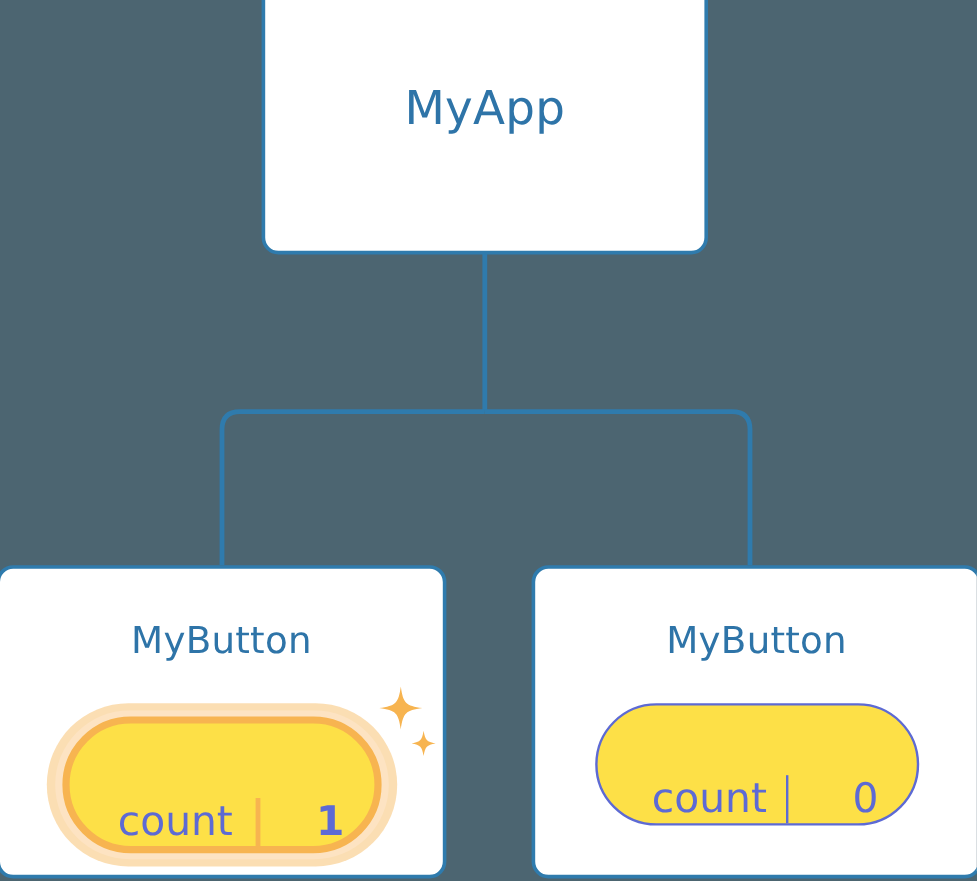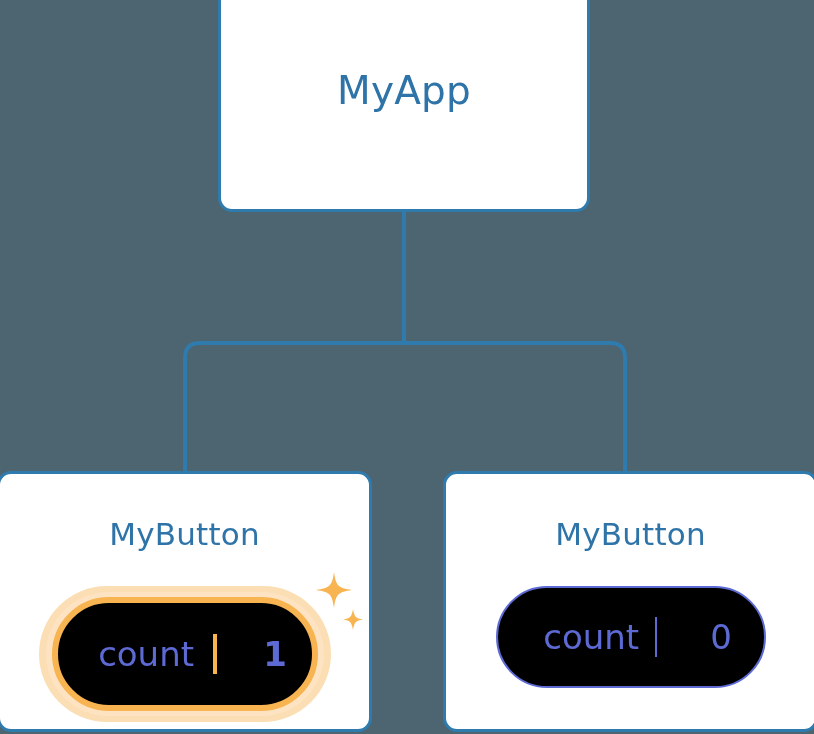--- a/index.html
+++ b/index.html
@@ -79,24 +79,24 @@
     position: absolute;
     left: 0;
     right: 0;
     top: 112px;
     display: flex;
     justify-content: center;
   }
   .pill {
     position: relative;
     display: flex;
-    align-items: center;
+    align-items: flex-end;
     box-sizing: border-box;
     border-radius: 999px;
-    background: #000000;
+    background: #fde047;
     gap: 22px;
   }
   .pill-key, .pill-val {
     display: flex;
     align-items: center;
     justify-content: center;
     box-sizing: border-box;
     white-space: nowrap;
   }
 

